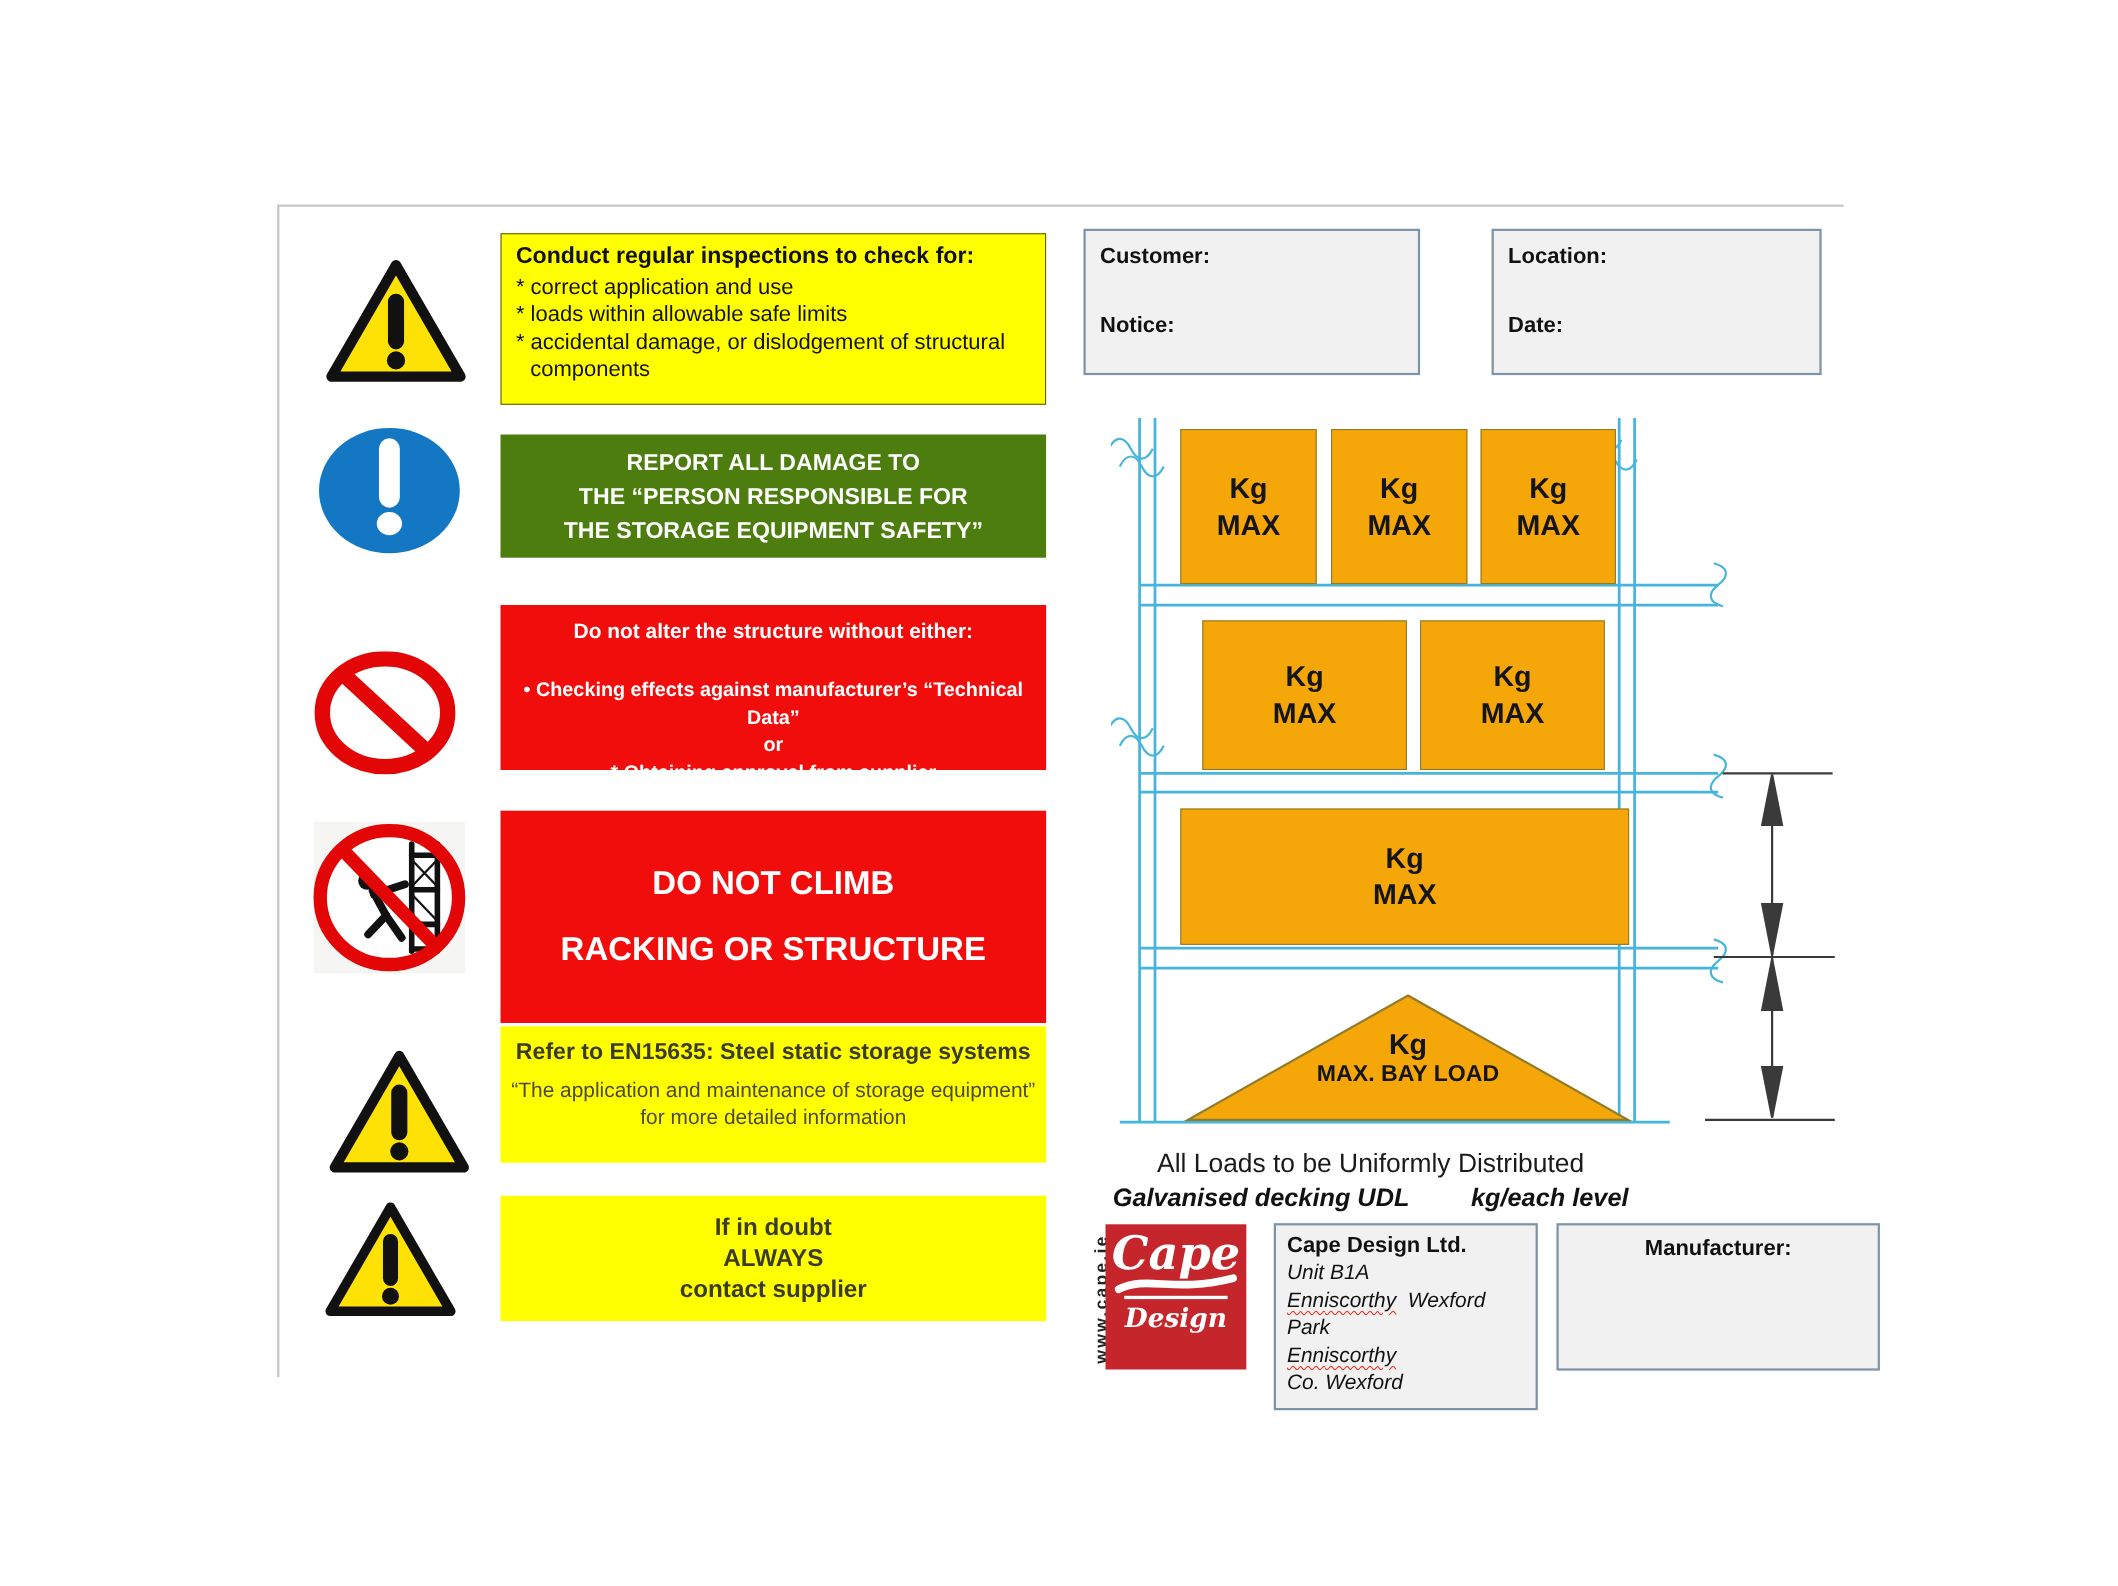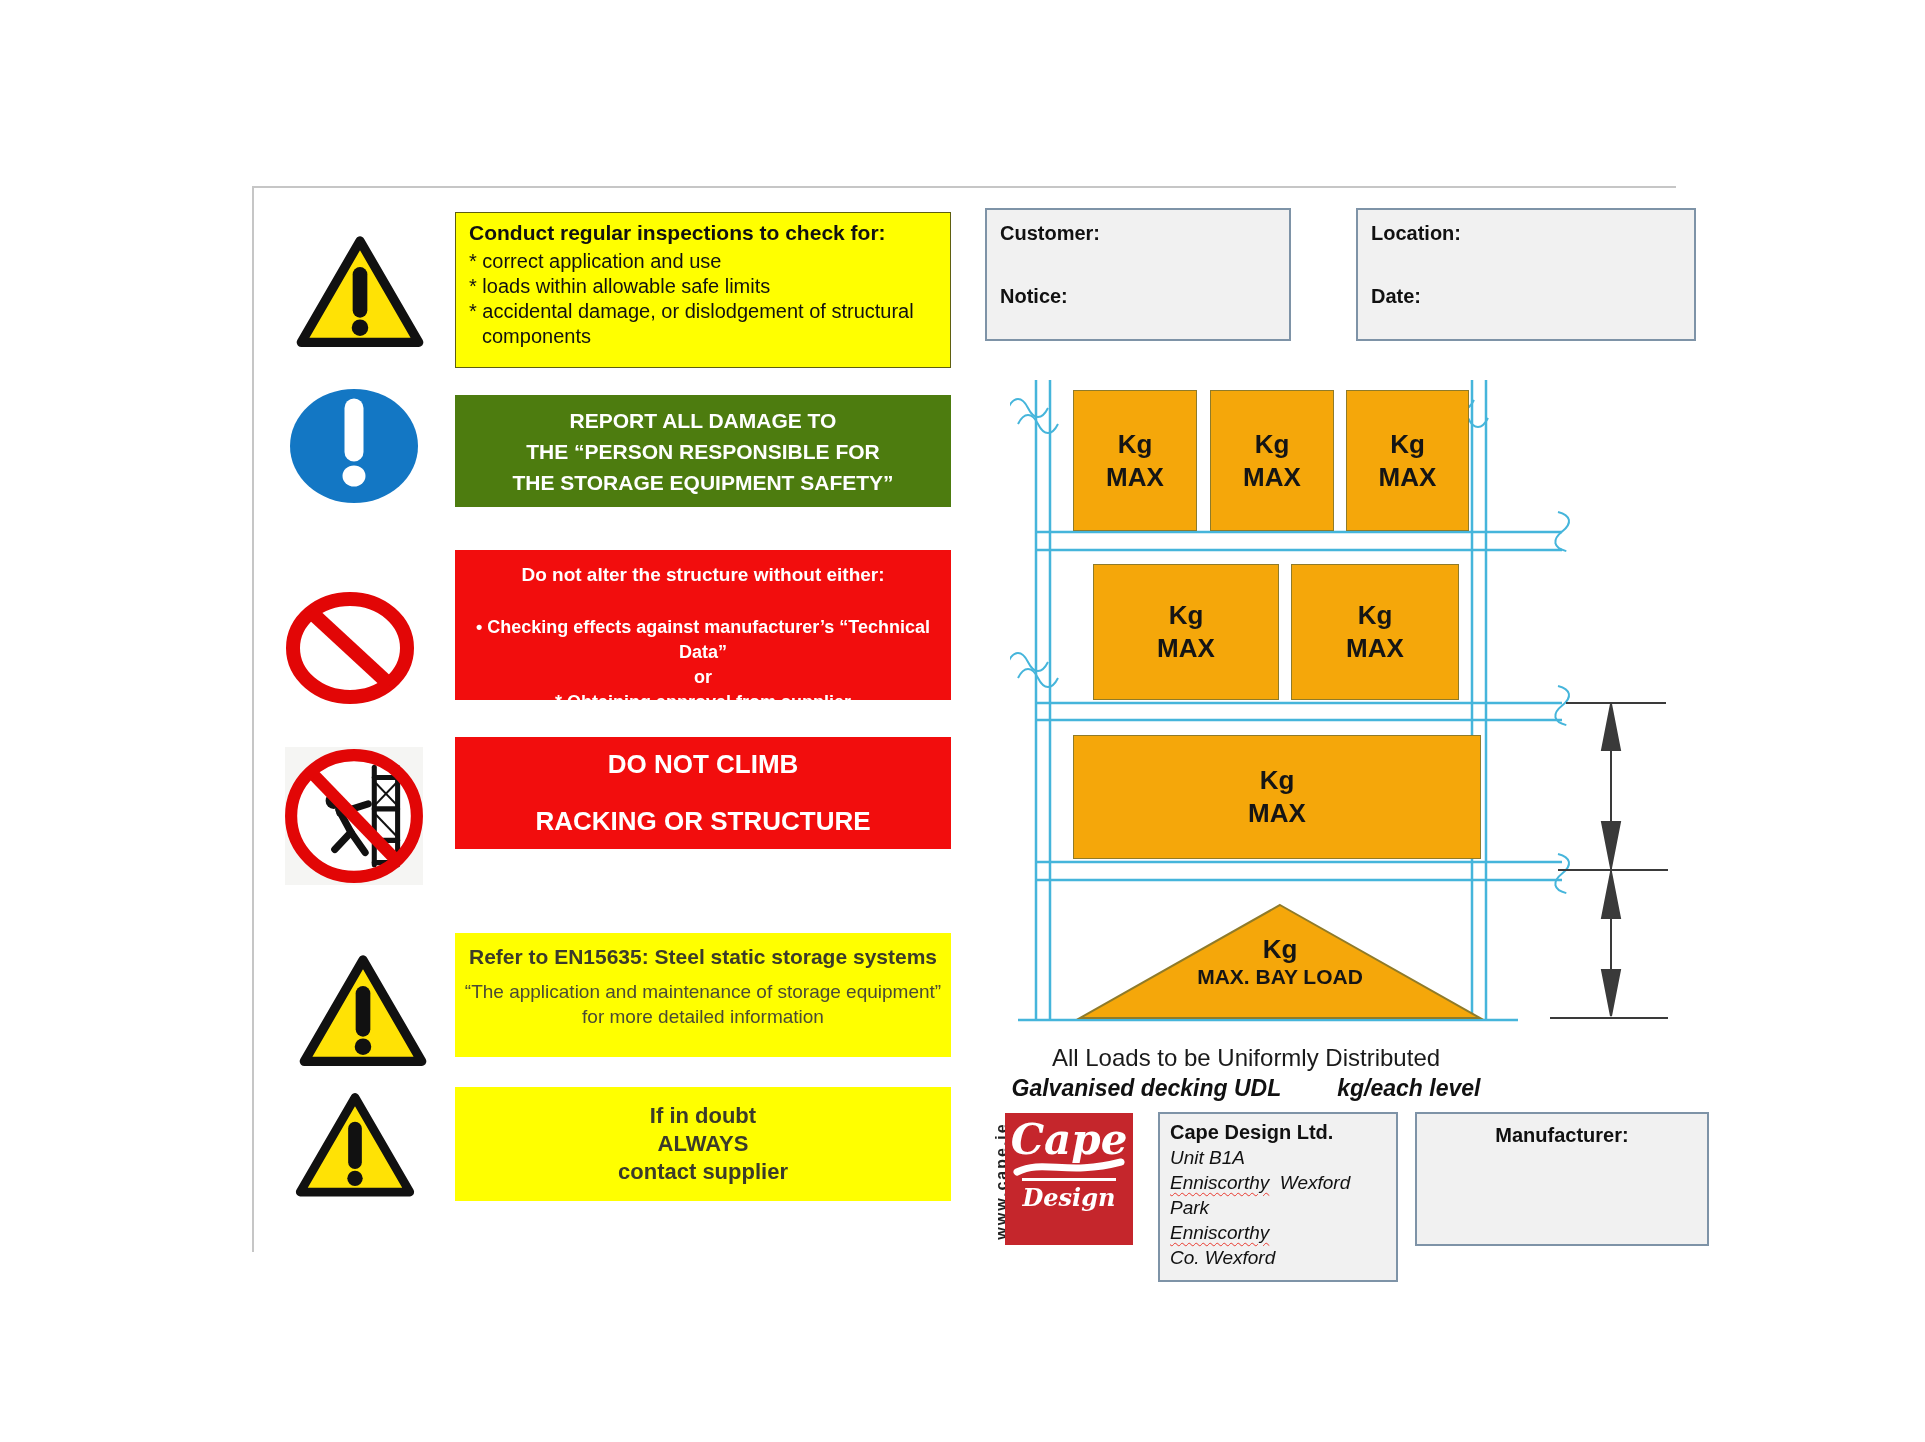--- a/index.html
+++ b/index.html
@@ -31,37 +31,37 @@
 
   .p-report { top:395px; height:112px; background:#4d7c0f; color:#fff; font-weight:bold;
     font-size:21px; line-height:31px; text-align:center;
     display:flex; flex-direction:column; justify-content:center; }
 
   .p-alter { top:550px; height:150px; background:#f20d0d; color:#fff; font-weight:bold;
     text-align:center; padding-top:13px; }
   .p-alter .hd { font-size:19px; line-height:24px; margin-bottom:28px; }
   .p-alter .it { font-size:18px; line-height:25px; }
 
-  .p-climb { top:737px; height:112px; background:#f20d0d; color:#fff; font-weight:bold;
-    font-size:26px; text-align:center; display:flex; flex-direction:column;
+  .p-climb { top:737px; height:193px; background:#f20d0d; color:#fff; font-weight:bold;
+    font-size:30px; text-align:center; display:flex; flex-direction:column;
     justify-content:center; gap:26px; }
 
   .p-standard { top:933px; height:124px; background:#ffff00; color:#3b3b2a; text-align:center;
     padding-top:11px; }
   .p-standard .hd { font-weight:bold; font-size:21px; line-height:26px; margin-bottom:9px; }
   .p-standard .sub { font-size:19px; line-height:25px; color:#4a4a35; }
 
   .p-doubt { top:1087px; height:114px; background:#ffff00; color:#3b3b2a; font-weight:bold;
     font-size:22px; line-height:28px; text-align:center; display:flex; flex-direction:column;
     justify-content:center; }
 
   
   .infobox { background:#f1f1f1; border:2px solid #7e93a7; font-weight:bold; font-size:20px; }
   .box-customer { left:985px; top:208px; width:306px; height:133px; padding:12px 13px; }
-  .box-location { left:1356px; top:208px; width:340px; height:133px; padding:12px 13px; }
+  .box-location { left:1356px; top:208px; width:300px; height:133px; padding:12px 13px; }
   .infobox .lbl2 { margin-top:40px; }
 
   
   .diagram-svg { left:1010px; top:370px; width:660px; height:660px; }
   .lb { position:absolute; background:#f5a70a; border:1px solid #8f7b2a; color:#151515;
     font-weight:bold; font-size:26px; line-height:33px; text-align:center;
     display:flex; flex-direction:column; justify-content:center; }
   .lb1 { left:1073px; top:390px; width:124px; height:141px; }
   .lb2 { left:1210px; top:390px; width:124px; height:141px; }
   .lb3 { left:1346px; top:390px; width:123px; height:141px; }

